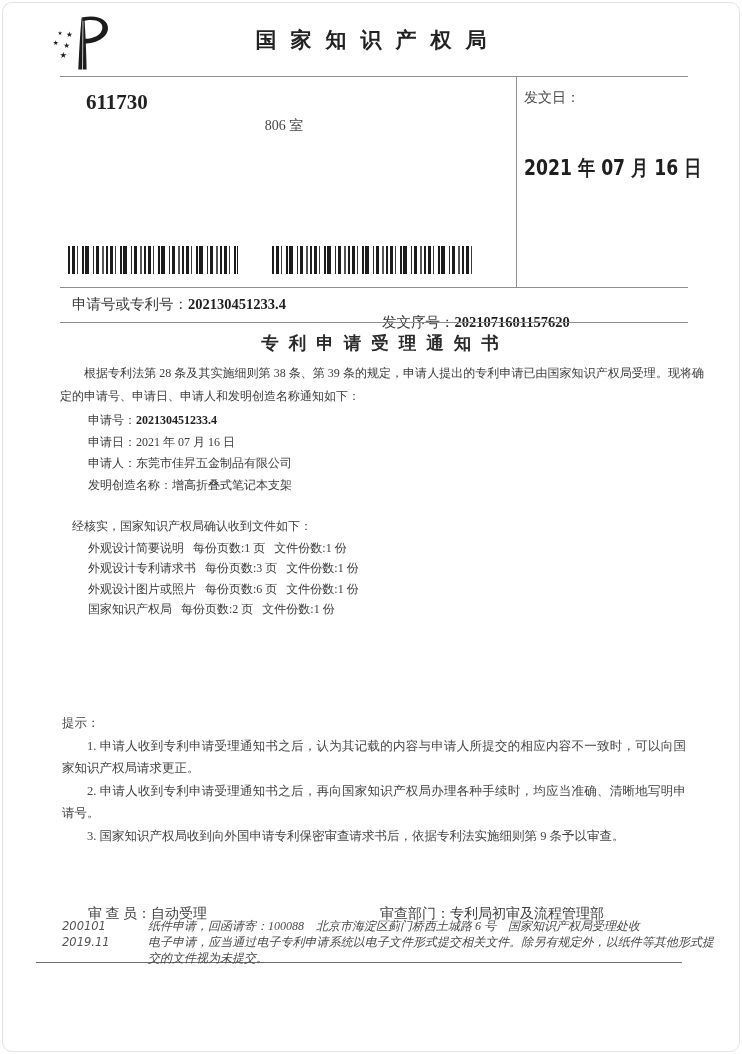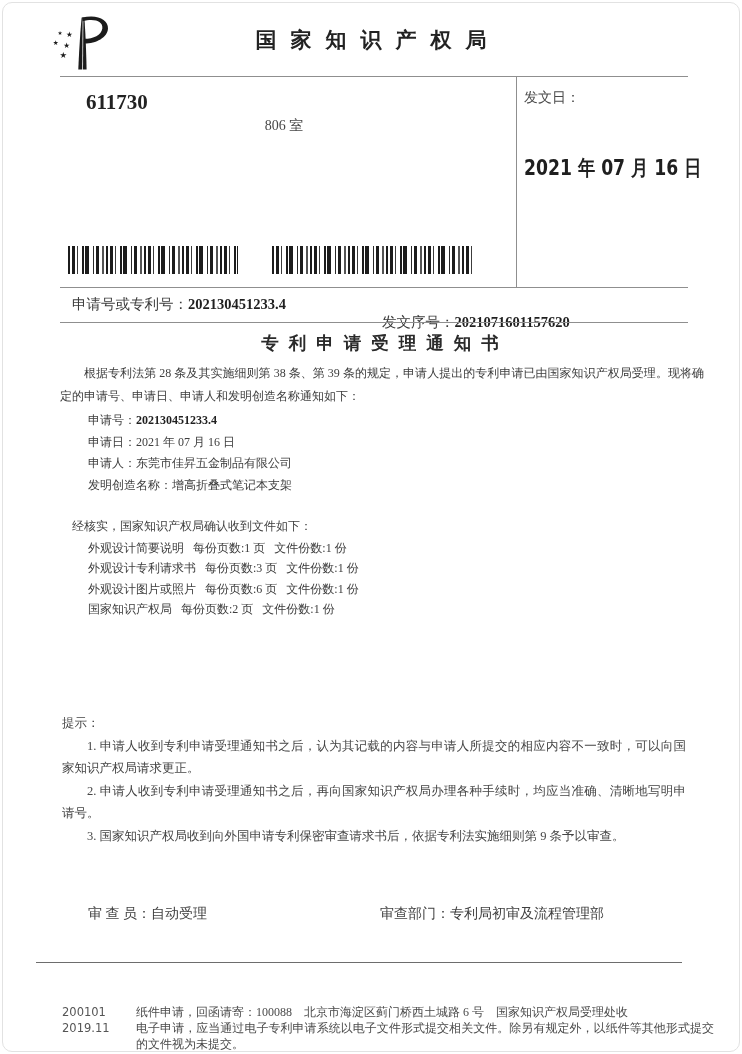--- a/index.html
+++ b/index.html
@@ -58,22 +58,22 @@
   
   .tips{position:absolute;left:62px;top:712px;width:624px;font-size:12.5px;line-height:22.5px;color:#454545;}
   .tips p{margin:0;}
   .tip{text-indent:2em;text-align:justify;}
   
   .signature{position:absolute;left:0;top:905px;width:742px;font-size:14px;color:#3f3f3f;}
   .sig-examiner{position:absolute;left:88px;text-align:center;}
   .sig-dept{position:absolute;left:380px;}
   
   .rule-footer{left:36px;width:646px;top:962px;border-top:1px solid #6d6d6d;}
-  .footer{position:absolute;left:62px;top:1004px;width:652px;font-size:12px;line-height:16px;color:#4a4a4a;
-    display:grid;grid-template-columns:74px 1fr;column-gap:0;}
+  .footer{position:absolute;left:62px;top:918px;width:652px;font-size:12px;line-height:16px;color:#4a4a4a;
+    display:grid;grid-template-columns:74px 1fr;column-gap:12px;font-style:italic;}
   .footer .code{font-family:"DejaVu Sans","Liberation Sans",sans-serif;font-size:11.5px;color:#555;}
   .footer .note{text-align:justify;}
   .star{fill:#1c1c1c;}
 </style>
 </head>
 <body>
 
 <div class="page">
   <div class="edge"></div>
 

